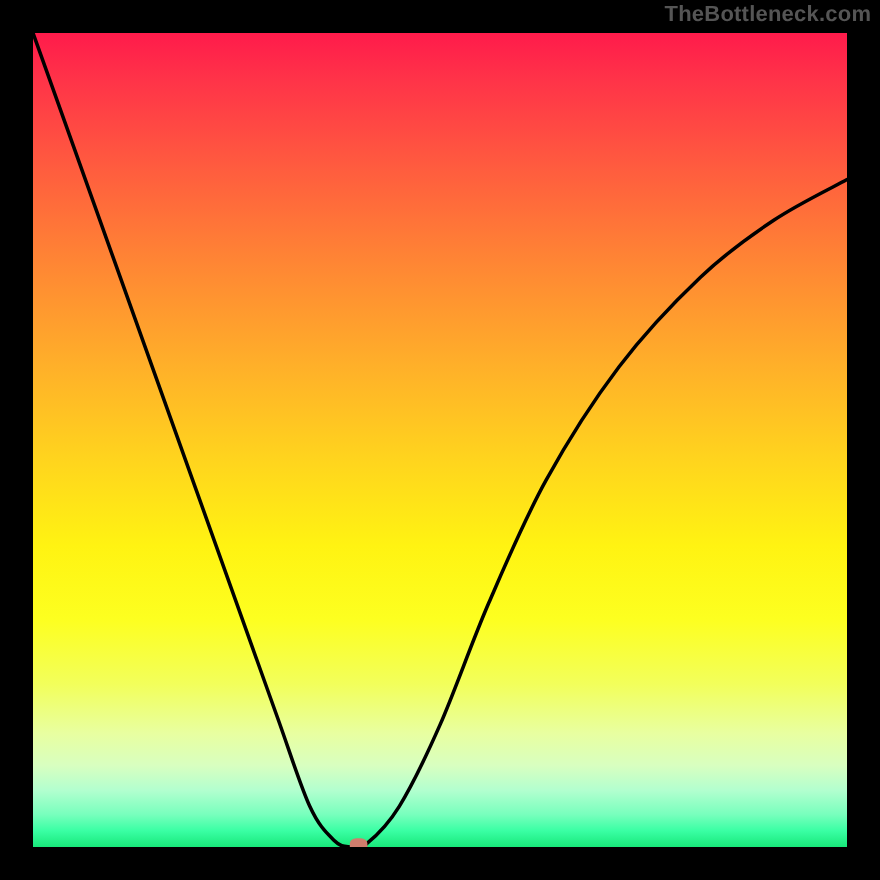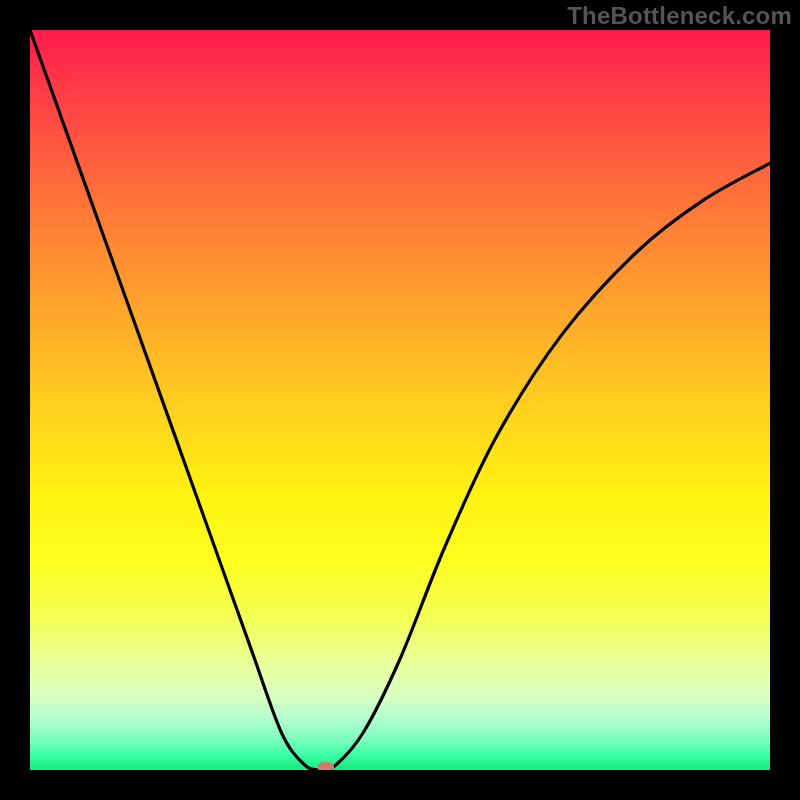--- a/index.html
+++ b/index.html
@@ -50,21 +50,21 @@
       #78ffbd 96%,
       #3affa4 98%,
       #18e87a 100%
     );
   }
   .watermark {
     position: absolute;
     top: 2px;
     right: 8px;
     color: #555555;
-    font-size: 24px;
+    font-size: 20px;
     font-weight: 600;
     letter-spacing: 0.2px;
     user-select: none;
   }
   .curve-svg {
     position: absolute;
     left: 0;
     top: 0;
     width: 740px;
     height: 740px;

